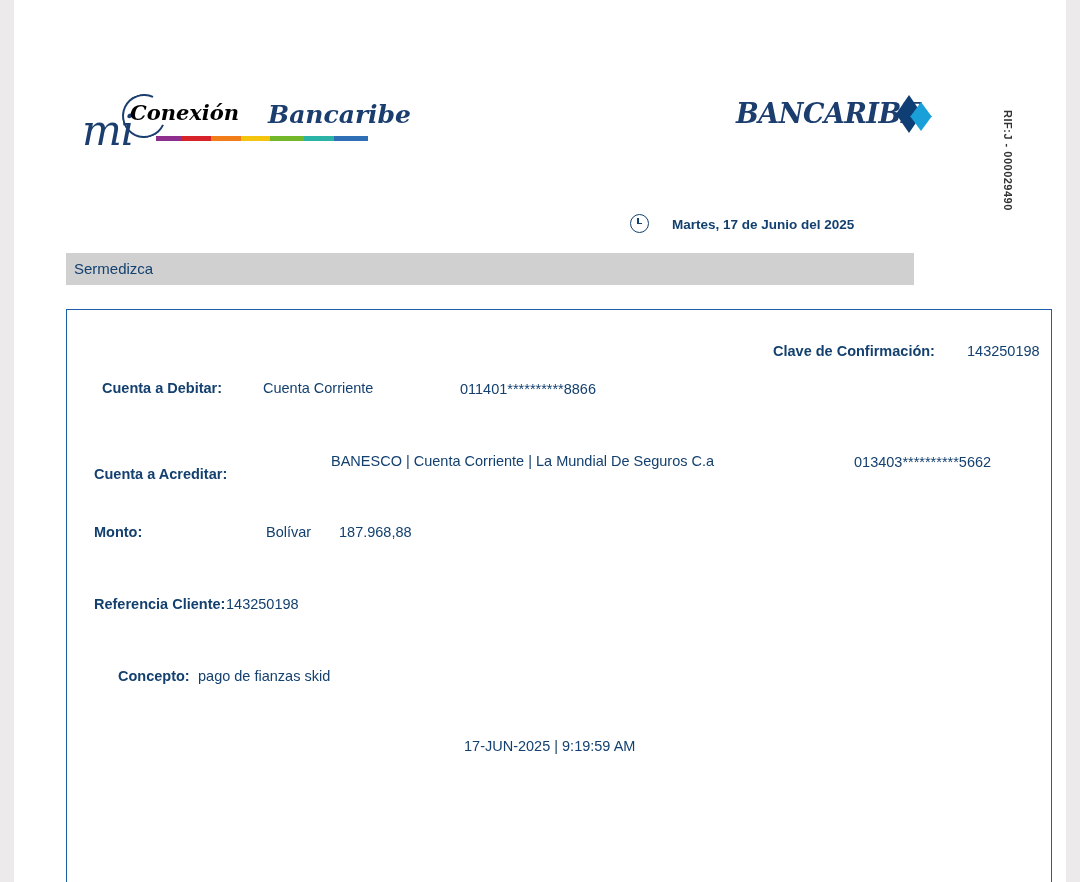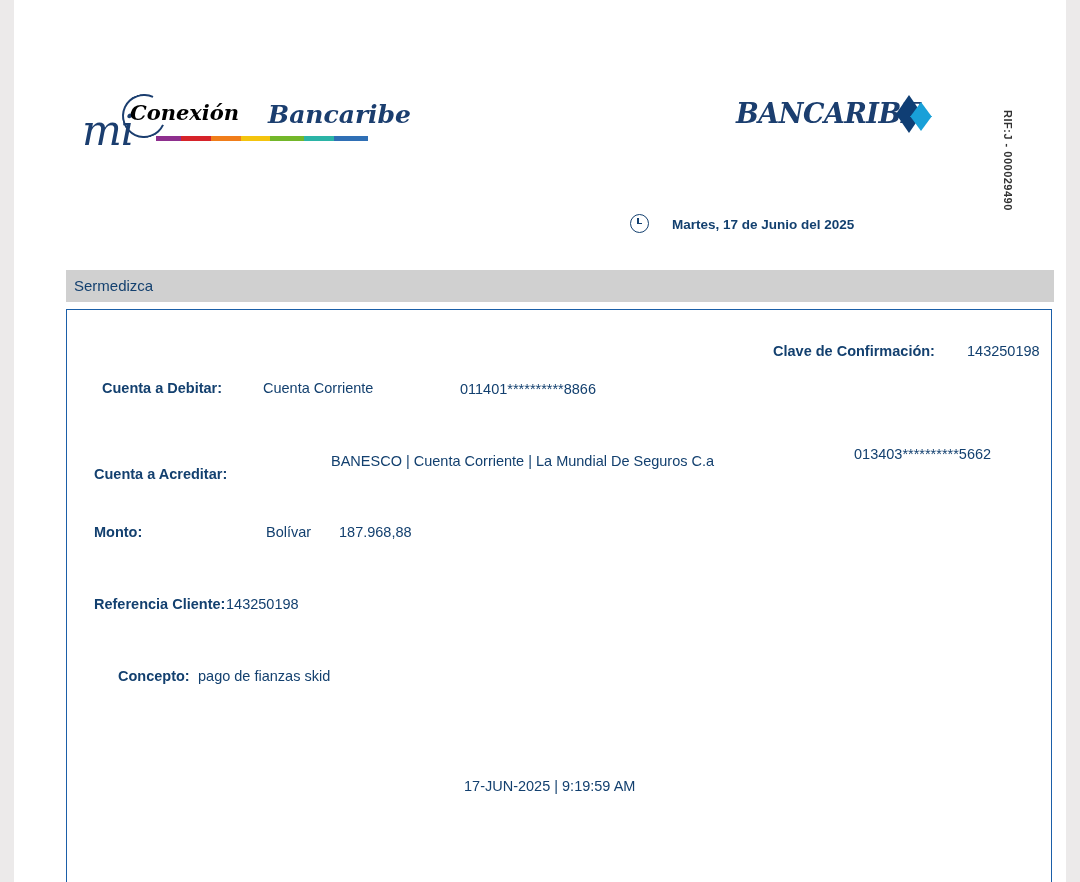--- a/index.html
+++ b/index.html
@@ -195,22 +195,22 @@
     top: 217px;
     font-size: 13.5px;
     font-weight: bold;
     color: #13406f;
   }
 
   
   .greybar {
     position: absolute;
     left: 52px;
-    top: 270px;
-    width: 988px;
+    top: 253px;
+    width: 848px;
     height: 32px;
     background: #d0d0d0;
   }
   .greybar span {
     position: absolute;
     left: 8px;
     top: 7px;
     font-size: 15px;
     color: #13406f;
   }
@@ -242,39 +242,38 @@
 
   .conf-label { left: 706px; top: 33px; }
   .conf-value { left: 900px; top: 33px; }
 
   .deb-label  { left: 27px;  top: 70px; margin-left: 8px; }
   .deb-type   { left: 196px; top: 70px; }
   .deb-num    { left: 393px; top: 71px; }
 
   .acr-label  { left: 27px;  top: 142px; margin-top: 14px; }
   .acr-detail { left: 264px; top: 143px; }
-  .acr-num    { left: 787px; top: 136px; }
+  .acr-num    { left: 787px; top: 144px; }
 
   .mon-label  { left: 27px;  top: 214px; }
   .mon-cur    { left: 199px; top: 214px; }
   .mon-amount { left: 272px; top: 214px; }
 
   .ref-label  { left: 27px;  top: 286px; }
   .ref-value  { left: 159px; top: 286px; }
 
   .con-label  { left: 27px;  top: 358px; margin-left: 24px; }
   .con-value  { left: 131px; top: 358px; }
 
   .stamp {
     position: absolute;
     left: 397px;
     top: 428px;
     font-size: 14.5px;
     color: #13406f;
-    margin-top: 40px;
   }
 </style>
 </head>
 <body>
 
 <div id="page">
   <div class="sheet">
 
     <div class="logo-left">
       <span class="logo-mi">mi</span>

